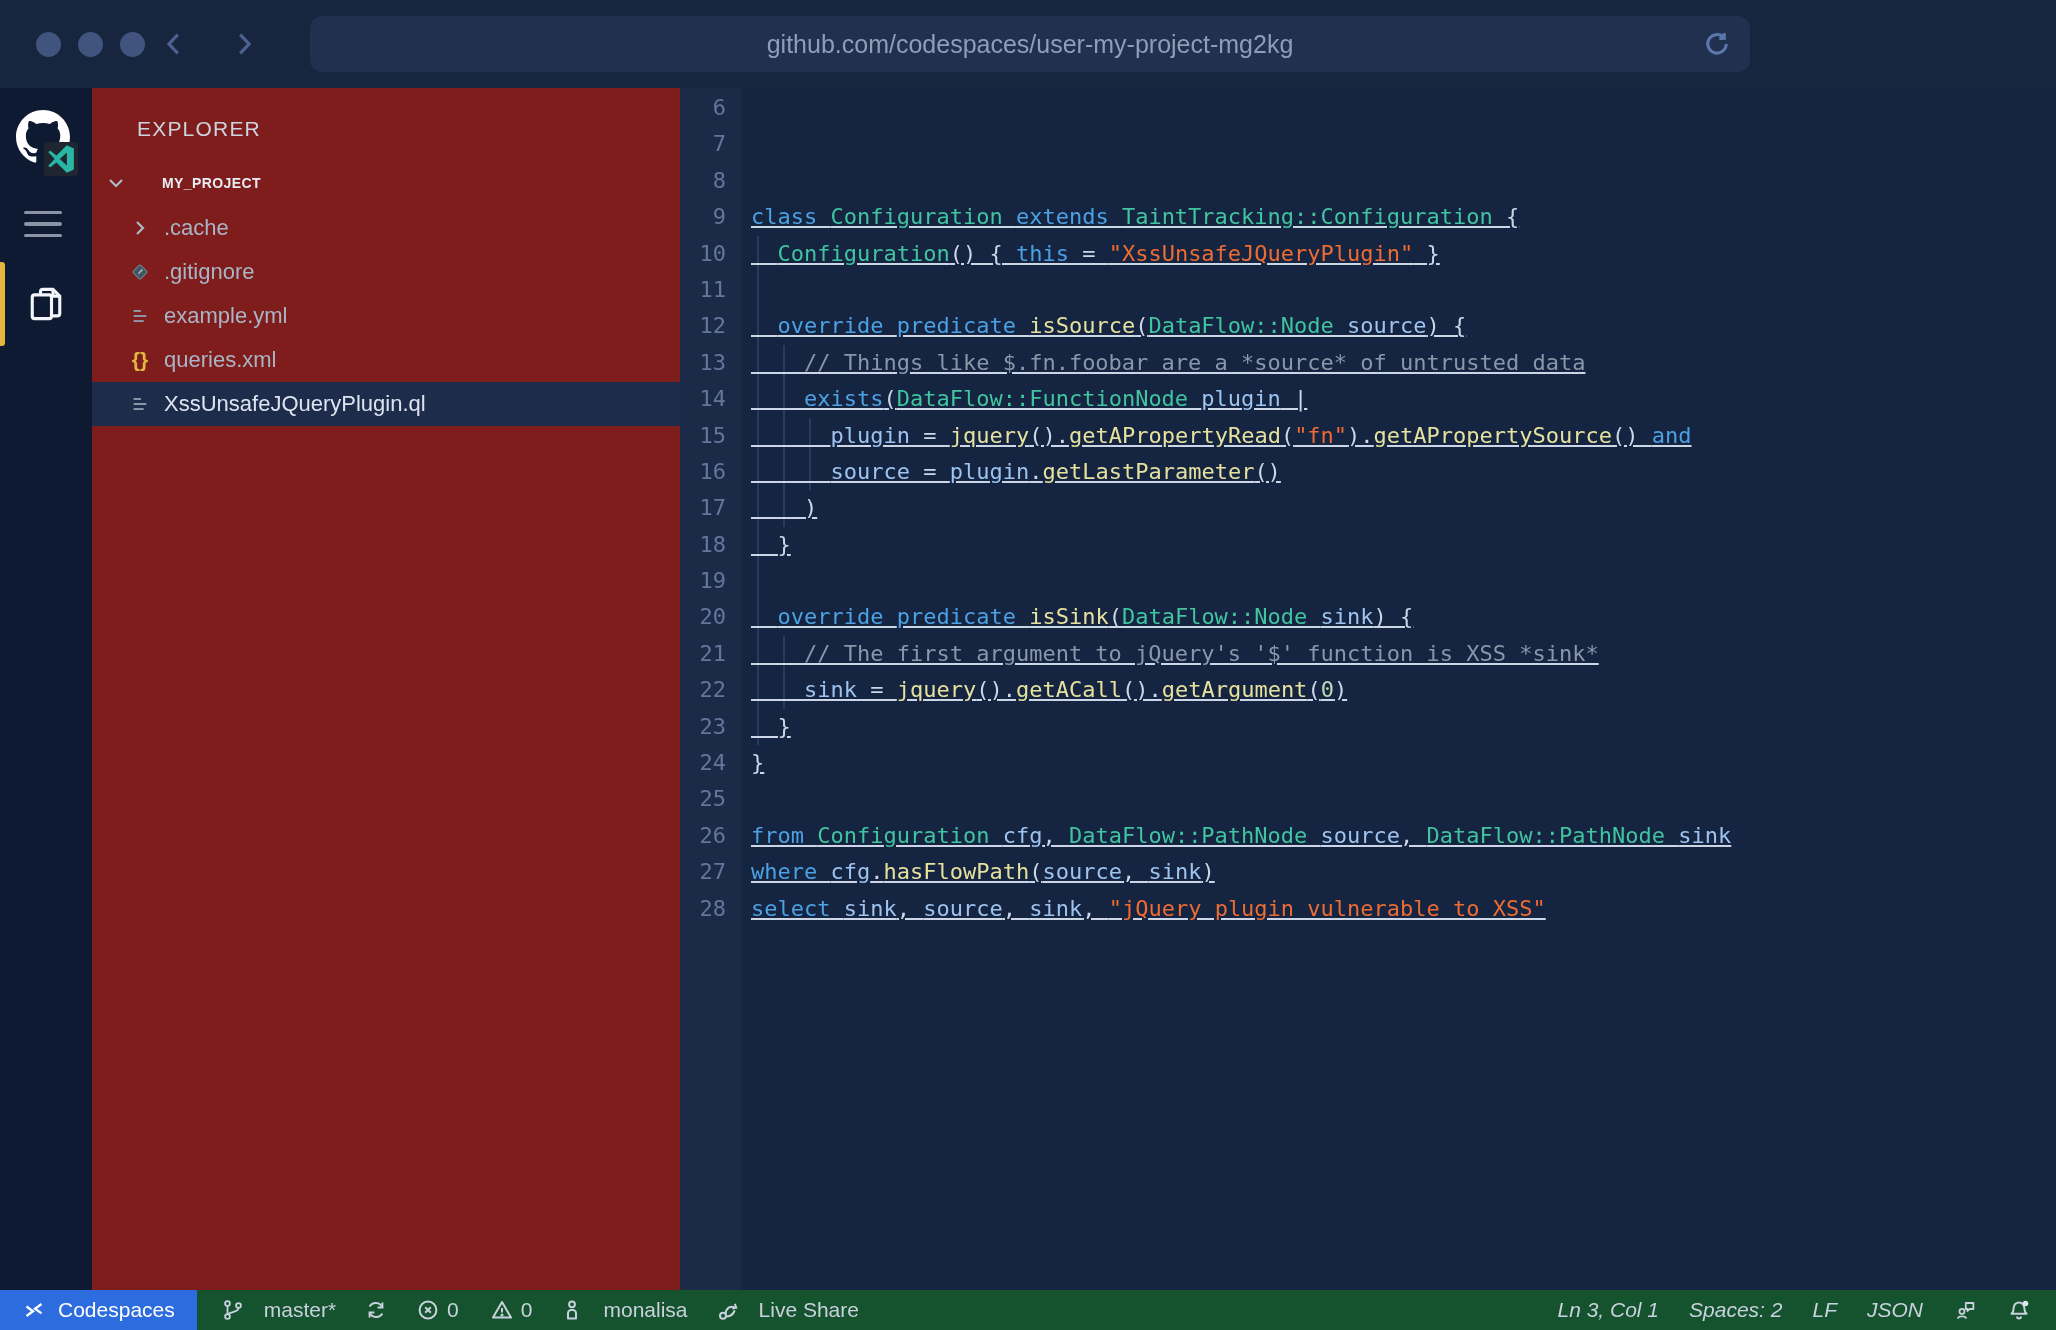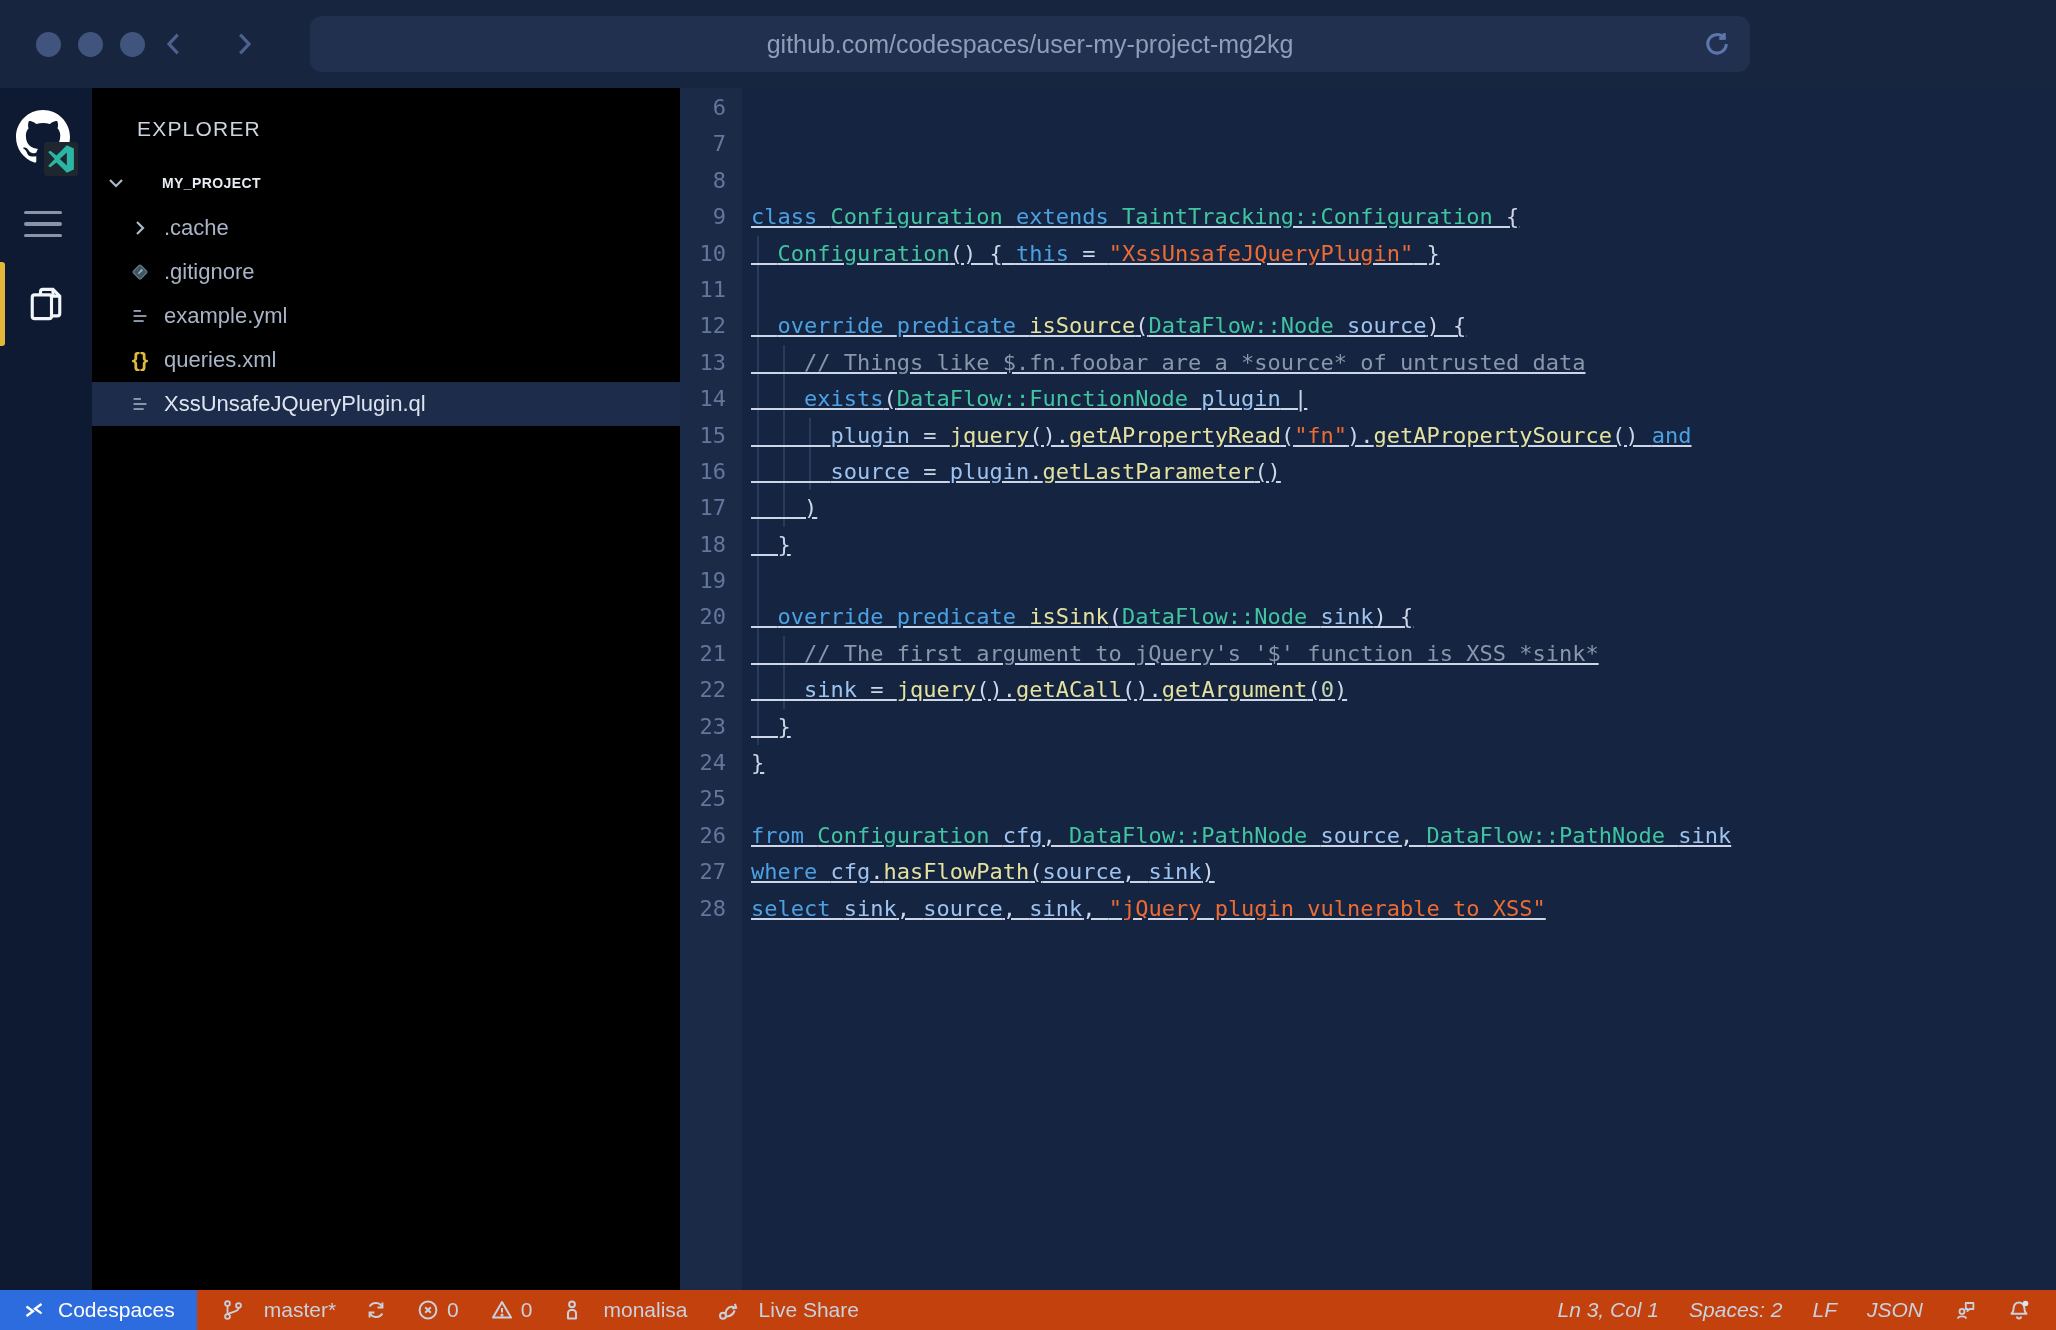--- a/index.html
+++ b/index.html
@@ -25,21 +25,21 @@
   
   .activitybar { position:relative; width:92px; background:#0d1a31; flex:none; }
   .logo-wrap { position:absolute; top:22px; left:16px; width:60px; height:62px; }
   .logo-wrap .gh { width:54px; height:54px; }
   .vsc-badge { position:absolute; right:-2px; bottom:-4px; width:34px; height:34px; background:#20262f; border-radius:3px; display:flex; align-items:center; justify-content:center; }
   .menu-button { position:absolute; top:114px; left:24px; width:44px; height:44px; display:flex; flex-direction:column; justify-content:center; gap:8px; }
   .menu-button i { display:block; width:38px; height:3.5px; background:#8b94a6; border-radius:2px; }
   .files-button { position:absolute; top:192px; left:22px; width:48px; height:48px; color:#f2f5fa; display:flex; align-items:center; justify-content:center; }
   .active-bar { position:absolute; left:0; top:174px; width:5px; height:84px; background:#e5b63c; border-radius:0 3px 3px 0; }
   
-  .sidebar { position:relative; width:588px; background:#000000; flex:none;text-align:right; }
+  .sidebar { position:relative; width:588px; background:#7f1d1d; flex:none;text-align:right; }
   .sb-title { position:absolute; top:29px; left:45px; font-size:21px; letter-spacing:1.2px; color:#ccd4df; }
   .project-row { position:absolute; top:76px; left:0; width:100%; height:38px; display:flex; align-items:center; }
   .project-row .chev { width:24px; height:24px; margin-left:12px; color:#aeb8c8; }
   .project-row .plabel { margin-left:34px; font-size:14px; font-weight:bold; letter-spacing:.4px; color:#e7ecf3; }
   #file-tree { position:absolute; top:118px; left:0; width:100%; }
   .file-row { height:44px; display:flex; align-items:center; }
   .file-row.selected { background:#1d2c4a; }
   .file-row .ficon { width:24px; height:24px; margin-left:36px; display:flex; align-items:center; justify-content:center; flex:none; }
   .file-row .flabel { margin-left:12px; font-size:22px; color:#a9b5c6; white-space:nowrap; }
   .file-row.selected .flabel { color:#dde4ef; }
@@ -48,21 +48,21 @@
   .editor { position:relative; flex:1; background:#152441; font-family:"DejaVu Sans Mono", monospace; font-size:22px; line-height:36.4px; overflow:hidden; }
   .gutter-band { position:absolute; left:0; top:0; width:62px; height:100%; background:#1b2a47; }
   #code { position:absolute; left:0; top:2px; right:0; }
   .code-row { display:flex; height:36.4px; white-space:pre; }
   .code-row .num { width:46px; text-align:right; color:#64769b; flex:none; }
   .code-row .line { padding-left:25px; color:#ccd6e6;text-decoration:underline; }
   .guide { position:absolute; width:1.5px; background:#273b5e; }
   .tk-kw{color:#4ba1e2} .tk-ty{color:#41c4a0} .tk-fn{color:#e5e19e} .tk-vr{color:#9dc3ee}
   .tk-st{color:#ed6c33} .tk-cm{color:#8a96a9} .tk-pn{color:#ccd6e6} .tk-nm{color:#bcd9b4}
   
-  .statusbar { position:relative; height:40px; background:#c2410c; display:flex; align-items:center; justify-content:space-between; color:#c9d1de; font-size:21px; }
+  .statusbar { position:relative; height:40px; background:#14532d; display:flex; align-items:center; justify-content:space-between; color:#c9d1de; font-size:21px; }
   .sb-group { display:flex; align-items:center; height:100%; }
   .sb-item { display:flex; align-items:center; gap:19px; height:100%; padding:0 14px; white-space:nowrap; }
   .sb-item svg { display:block; }
   .sb-accent { background:#2d6cdf; color:#ffffff; padding:0 22px; gap:12px; margin-right:10px; }
   .sb-right { margin-right:10px; }
   .sb-right .sb-item { padding:0 15px;font-style:italic; }
   .seg { display:flex; align-items:center; gap:7px; margin-right:12px; }
   .seg:last-child { margin-right:0; }
 </style>
 </head>

